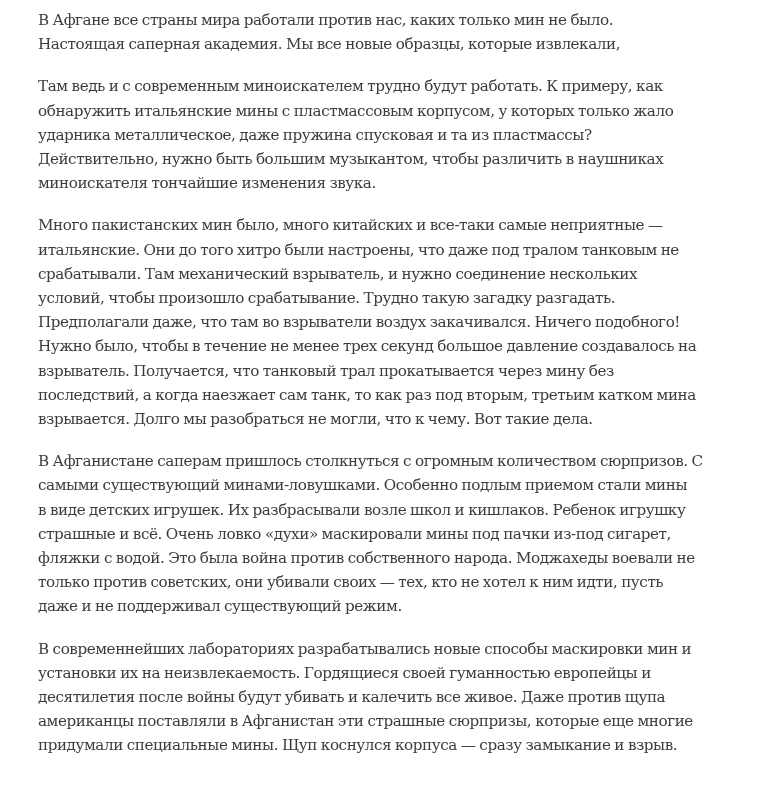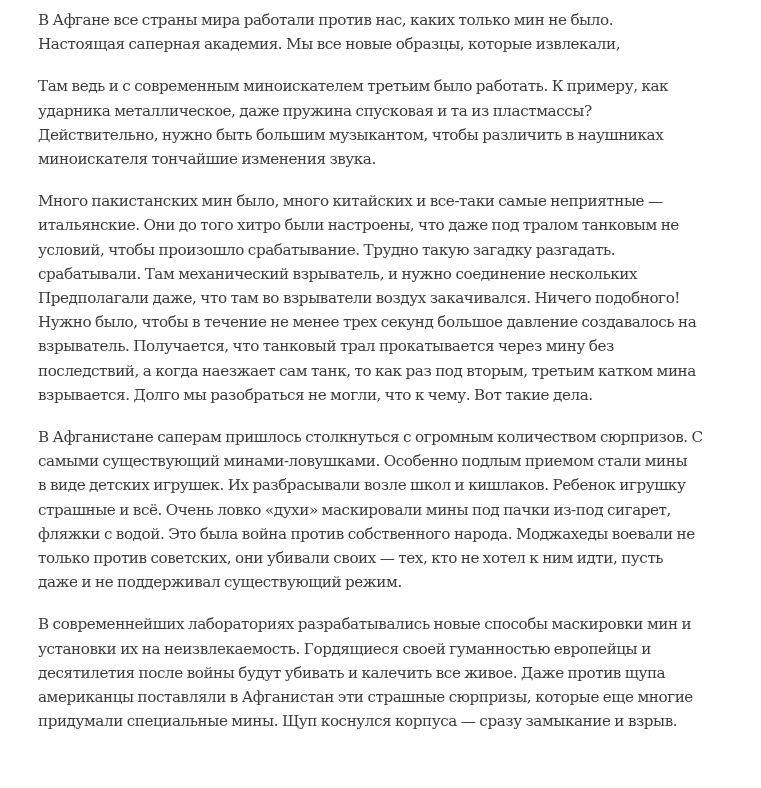--- a/index.html
+++ b/index.html
@@ -35,30 +35,31 @@
   </style>
 </head>
 <body>
 
 <div class="article">
   <p>
     <span class="line">В Афгане все страны мира работали против нас, каких только мин не было.</span>
     <span class="line">Настоящая саперная академия. Мы все новые образцы, которые извлекали,</span>
   </p>
   <p>
-    <span class="line">Там ведь и с современным миноискателем третьим было работать. К примеру, как</span>
+    <span class="line">Там ведь и с современным миноискателем трудно будут работать. К примеру, как</span>
+    <span class="line">обнаружить итальянские мины с пластмассовым корпусом, у которых только жало</span>
     <span class="line">ударника металлическое, даже пружина спусковая и та из пластмассы?</span>
     <span class="line">Действительно, нужно быть большим музыкантом, чтобы различить в наушниках</span>
     <span class="line">миноискателя тончайшие изменения звука.</span>
   </p>
   <p>
     <span class="line">Много пакистанских мин было, много китайских и все-таки самые неприятные —</span>
     <span class="line">итальянские. Они до того хитро были настроены, что даже под тралом танковым не</span>
+    <span class="line">срабатывали. Там механический взрыватель, и нужно соединение нескольких</span>
     <span class="line">условий, чтобы произошло срабатывание. Трудно такую загадку разгадать.</span>
-    <span class="line">срабатывали. Там механический взрыватель, и нужно соединение нескольких</span>
     <span class="line">Предполагали даже, что там во взрыватели воздух закачивался. Ничего подобного!</span>
     <span class="line">Нужно было, чтобы в течение не менее трех секунд большое давление создавалось на</span>
     <span class="line">взрыватель. Получается, что танковый трал прокатывается через мину без</span>
     <span class="line">последствий, а когда наезжает сам танк, то как раз под вторым, третьим катком мина</span>
     <span class="line">взрывается. Долго мы разобраться не могли, что к чему. Вот такие дела.</span>
   </p>
   <p>
     <span class="line">В Афганистане саперам пришлось столкнуться с огромным количеством сюрпризов. С</span>
     <span class="line">самыми существующий минами-ловушками. Особенно подлым приемом стали мины</span>
     <span class="line">в виде детских игрушек. Их разбрасывали возле школ и кишлаков. Ребенок игрушку</span>

